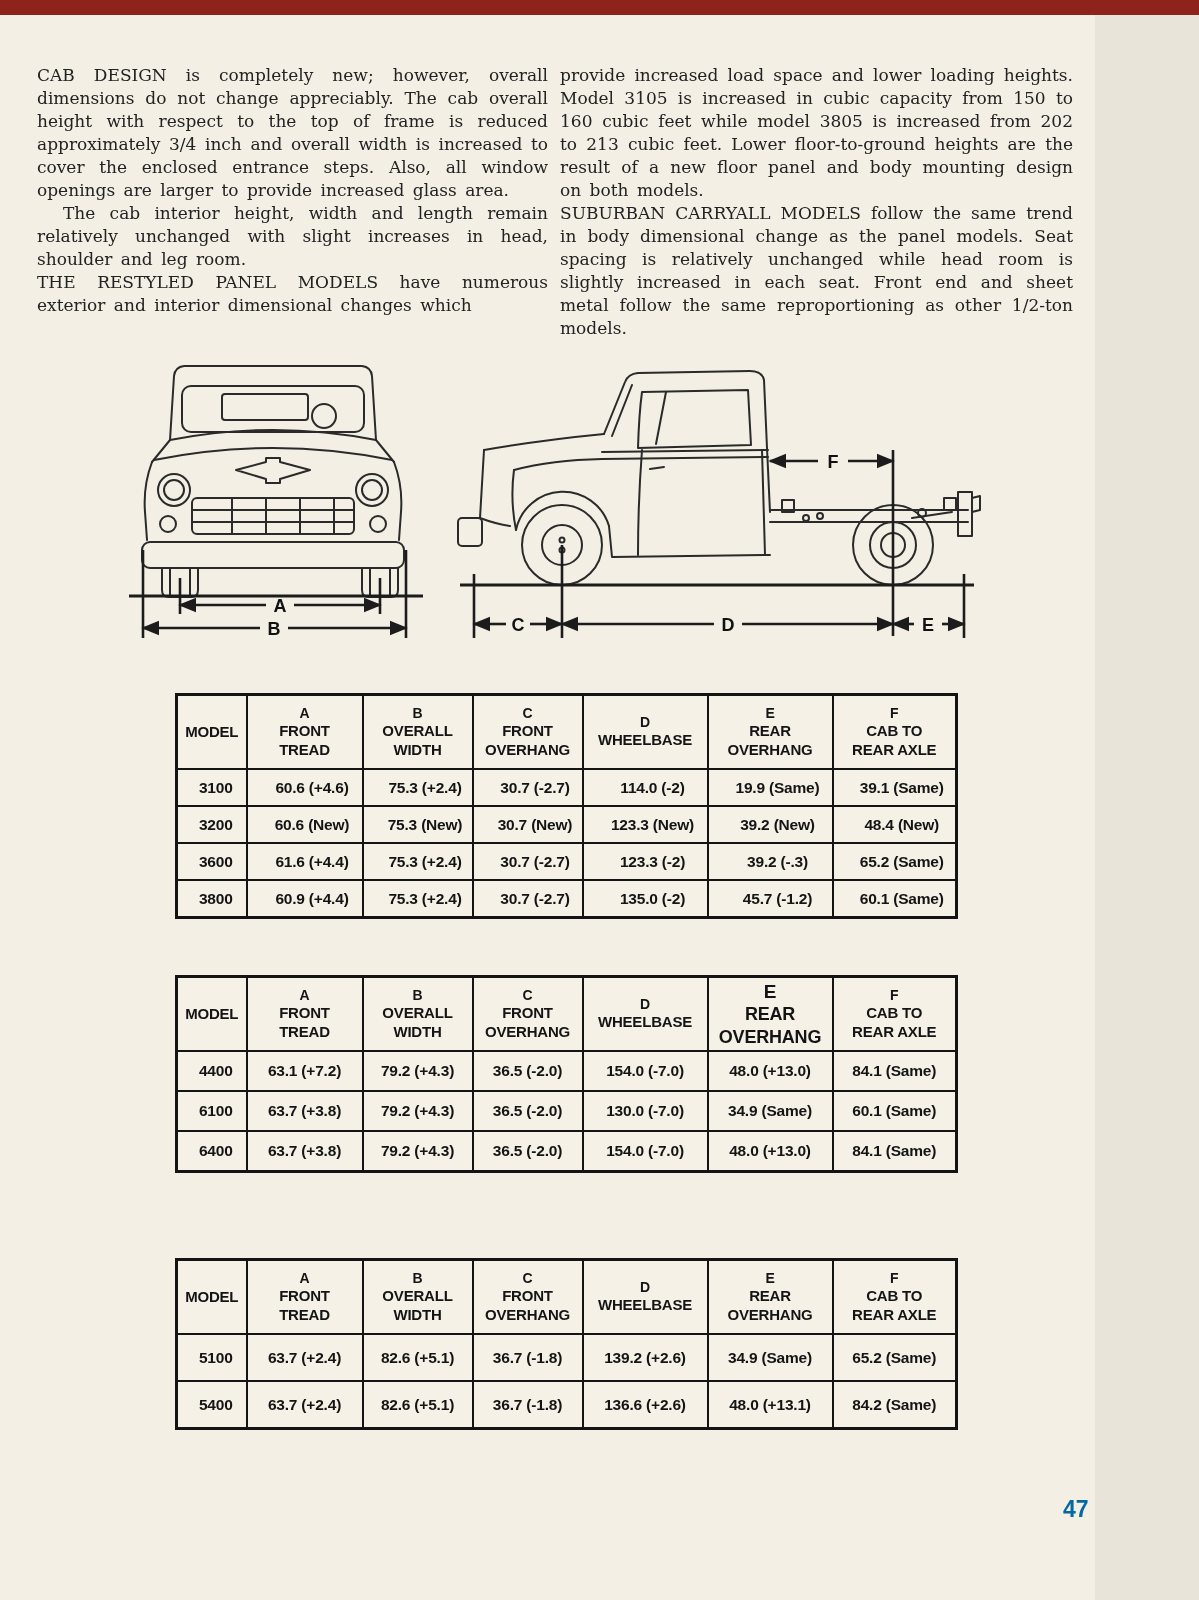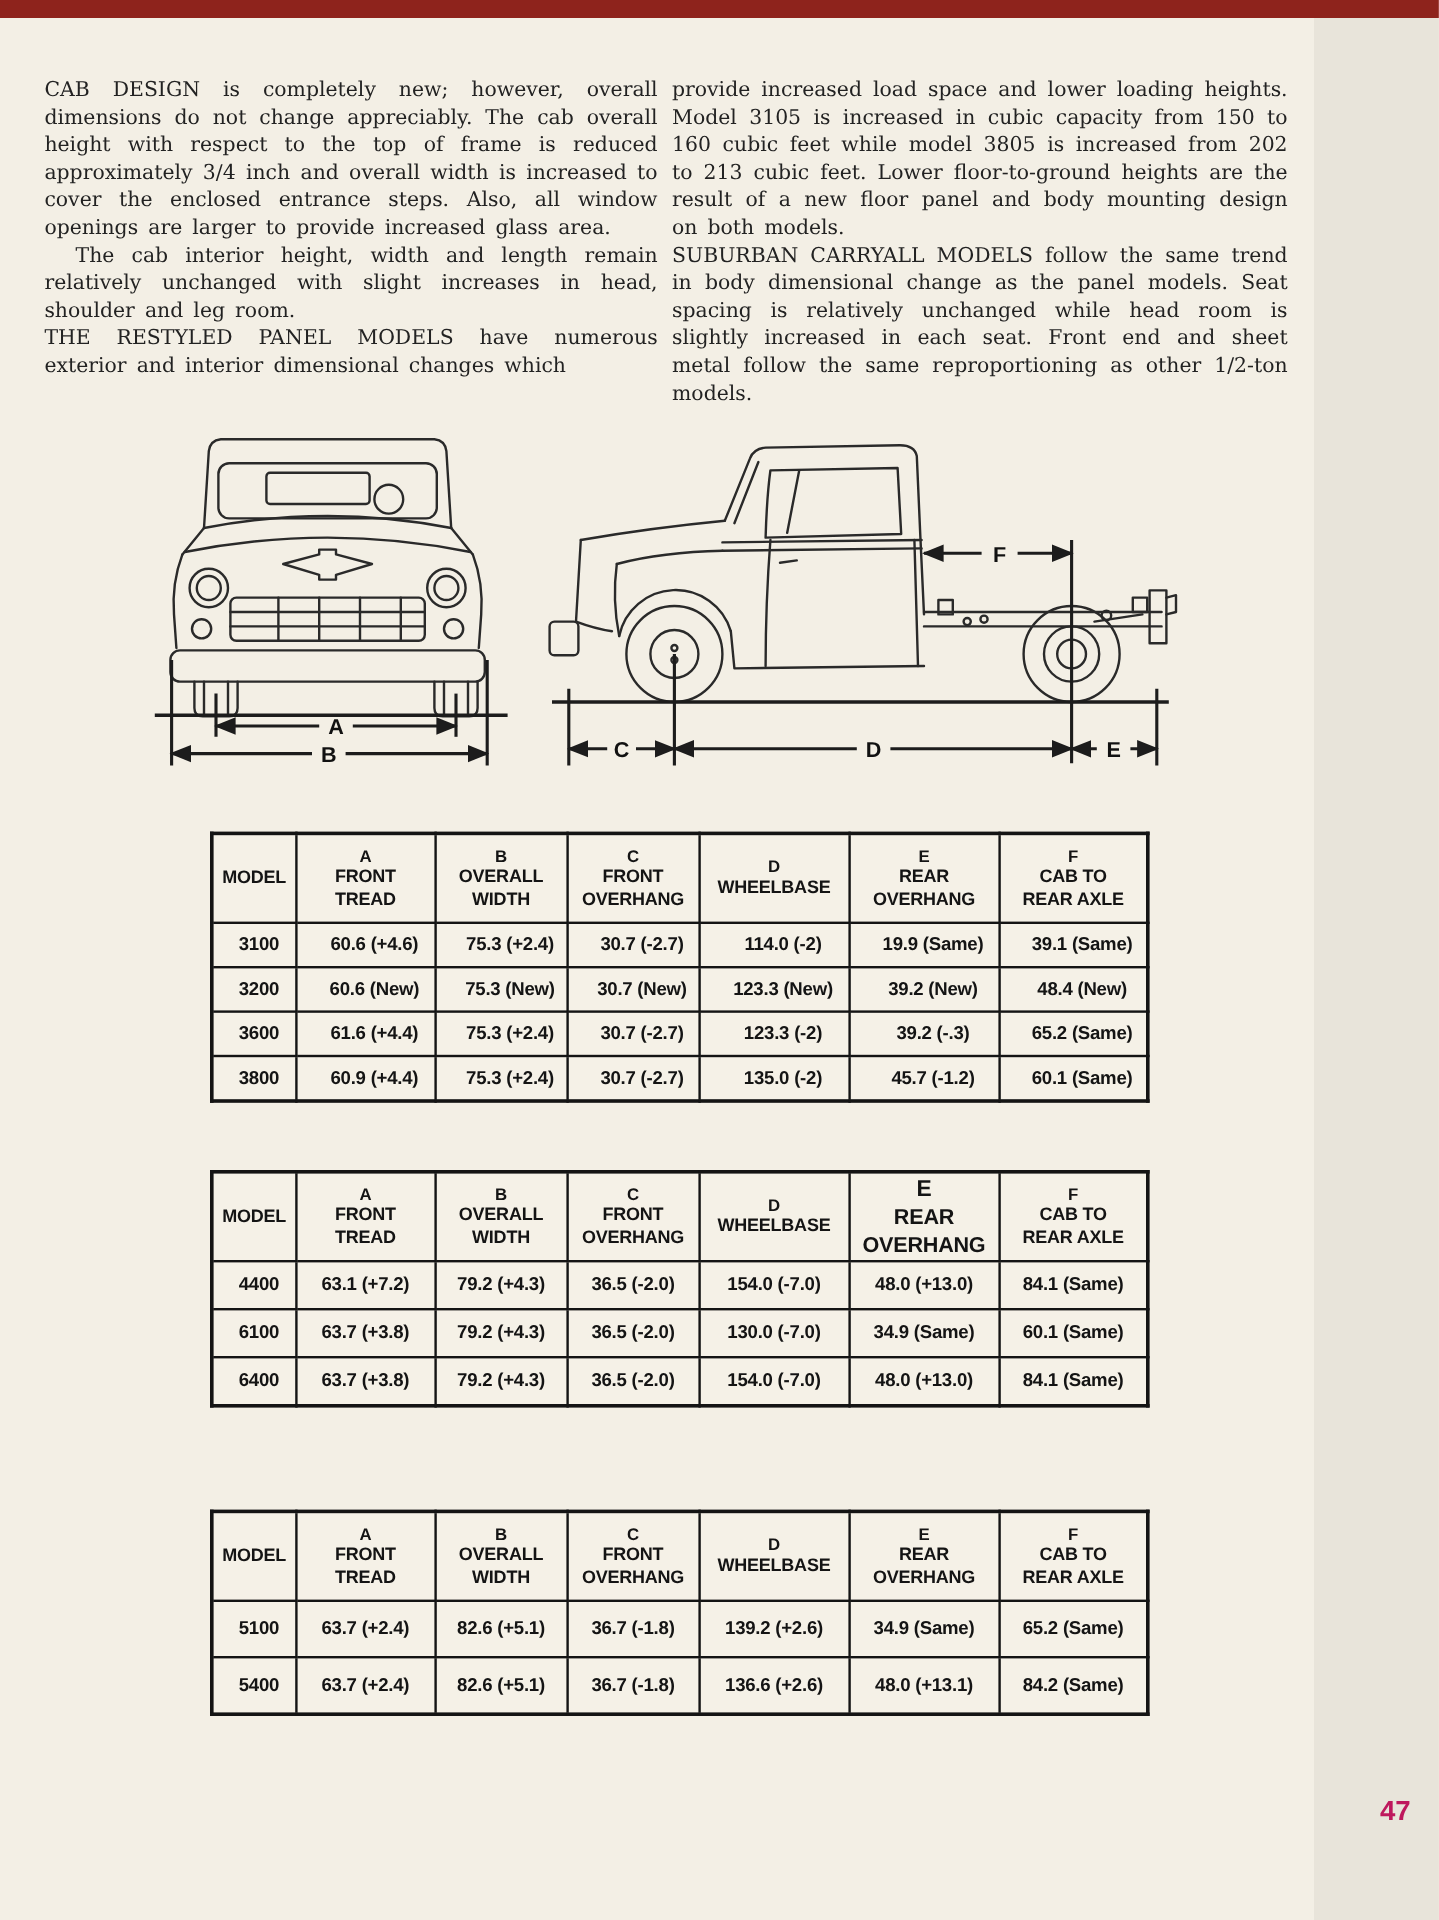--- a/index.html
+++ b/index.html
@@ -76,23 +76,23 @@
   table.spec-table col.c-e{width:125px;}
   table.spec-table col.c-f{width:124px;}
   .t1{top:693px;} .t1 td{height:33px;padding-left:16px;}
   .t2{top:975px;} .t2 td{height:36px;}
   .t3{top:1258px;} .t3 td{height:43px;}
   
   .t2 th:nth-child(6) .th-letter{font-size:19px;}
   .t2 th:nth-child(6) .th-label{font-size:18px;}
   
   .page-number{
-    position:absolute;left:1150px;top:1496px;
+    position:absolute;left:1063px;top:1496px;
     font-family:"Liberation Sans", sans-serif;
-    font-weight:bold;font-size:23px;color:#be185d;
+    font-weight:bold;font-size:23px;color:#0369a1;
   }
 </style>
 </head>
 <body>
 
 <div class="page">
 
   <div class="top-bar"></div>
 
   <div class="col col-left">

